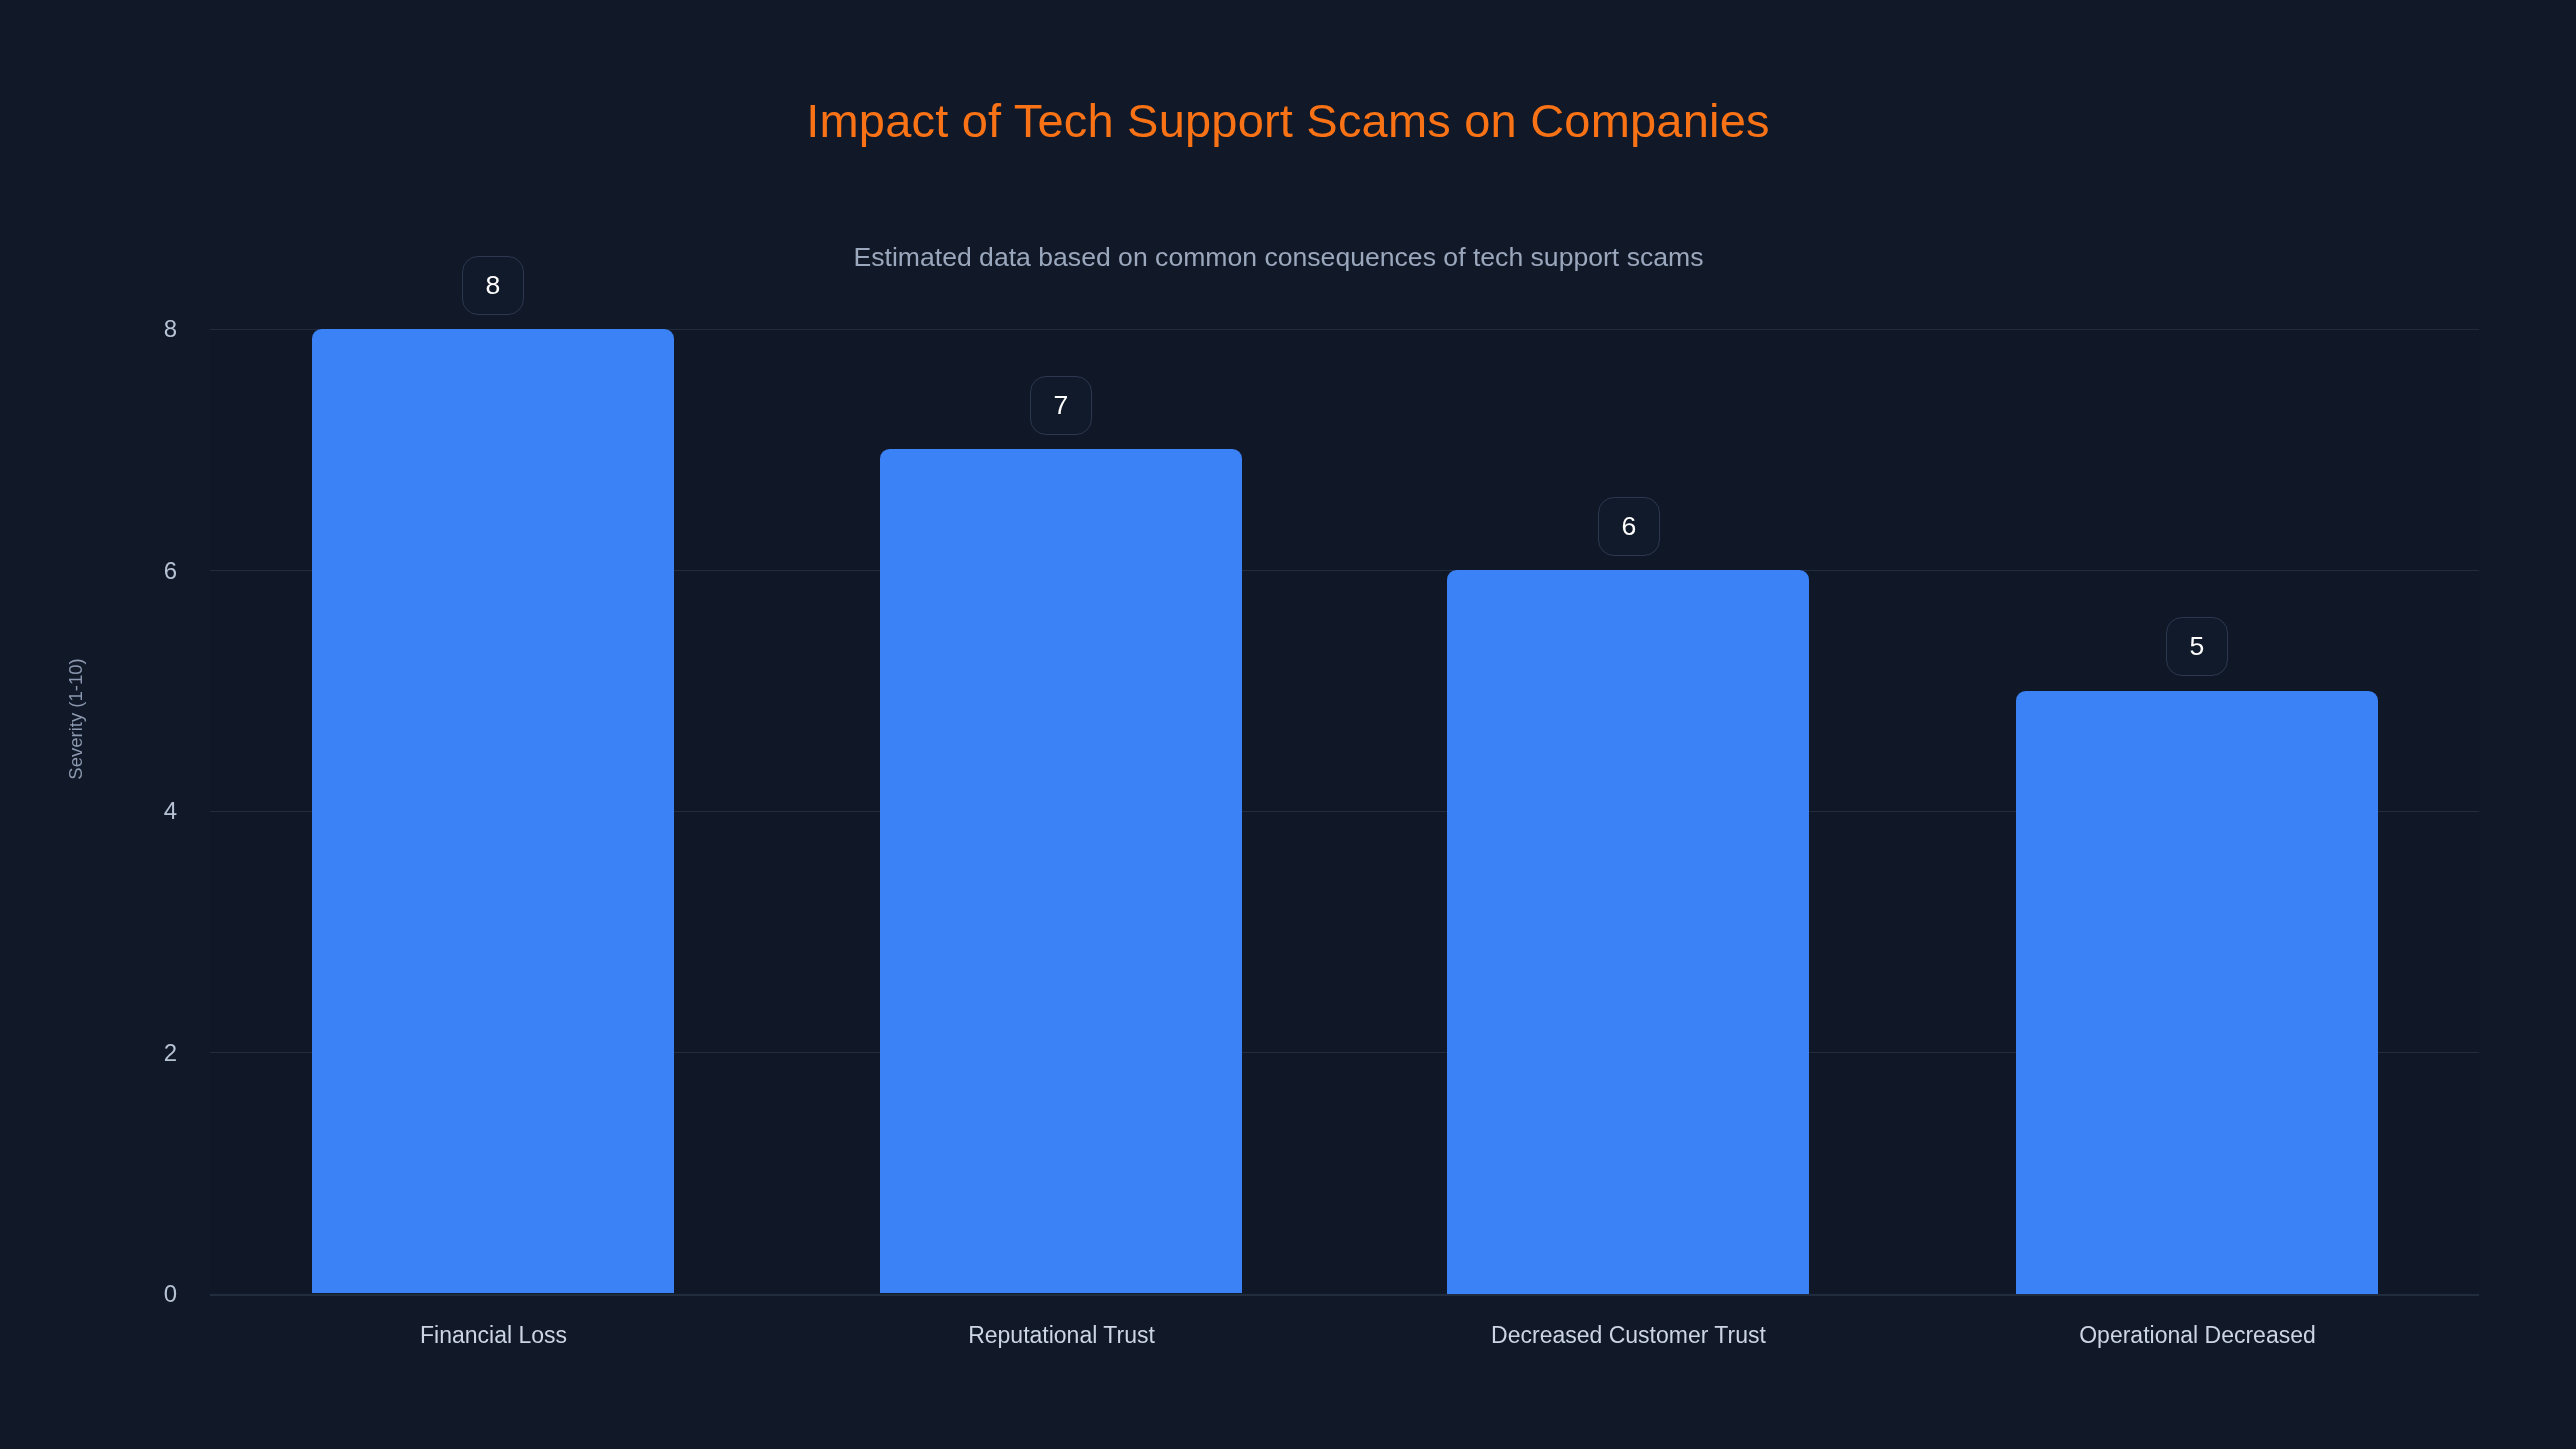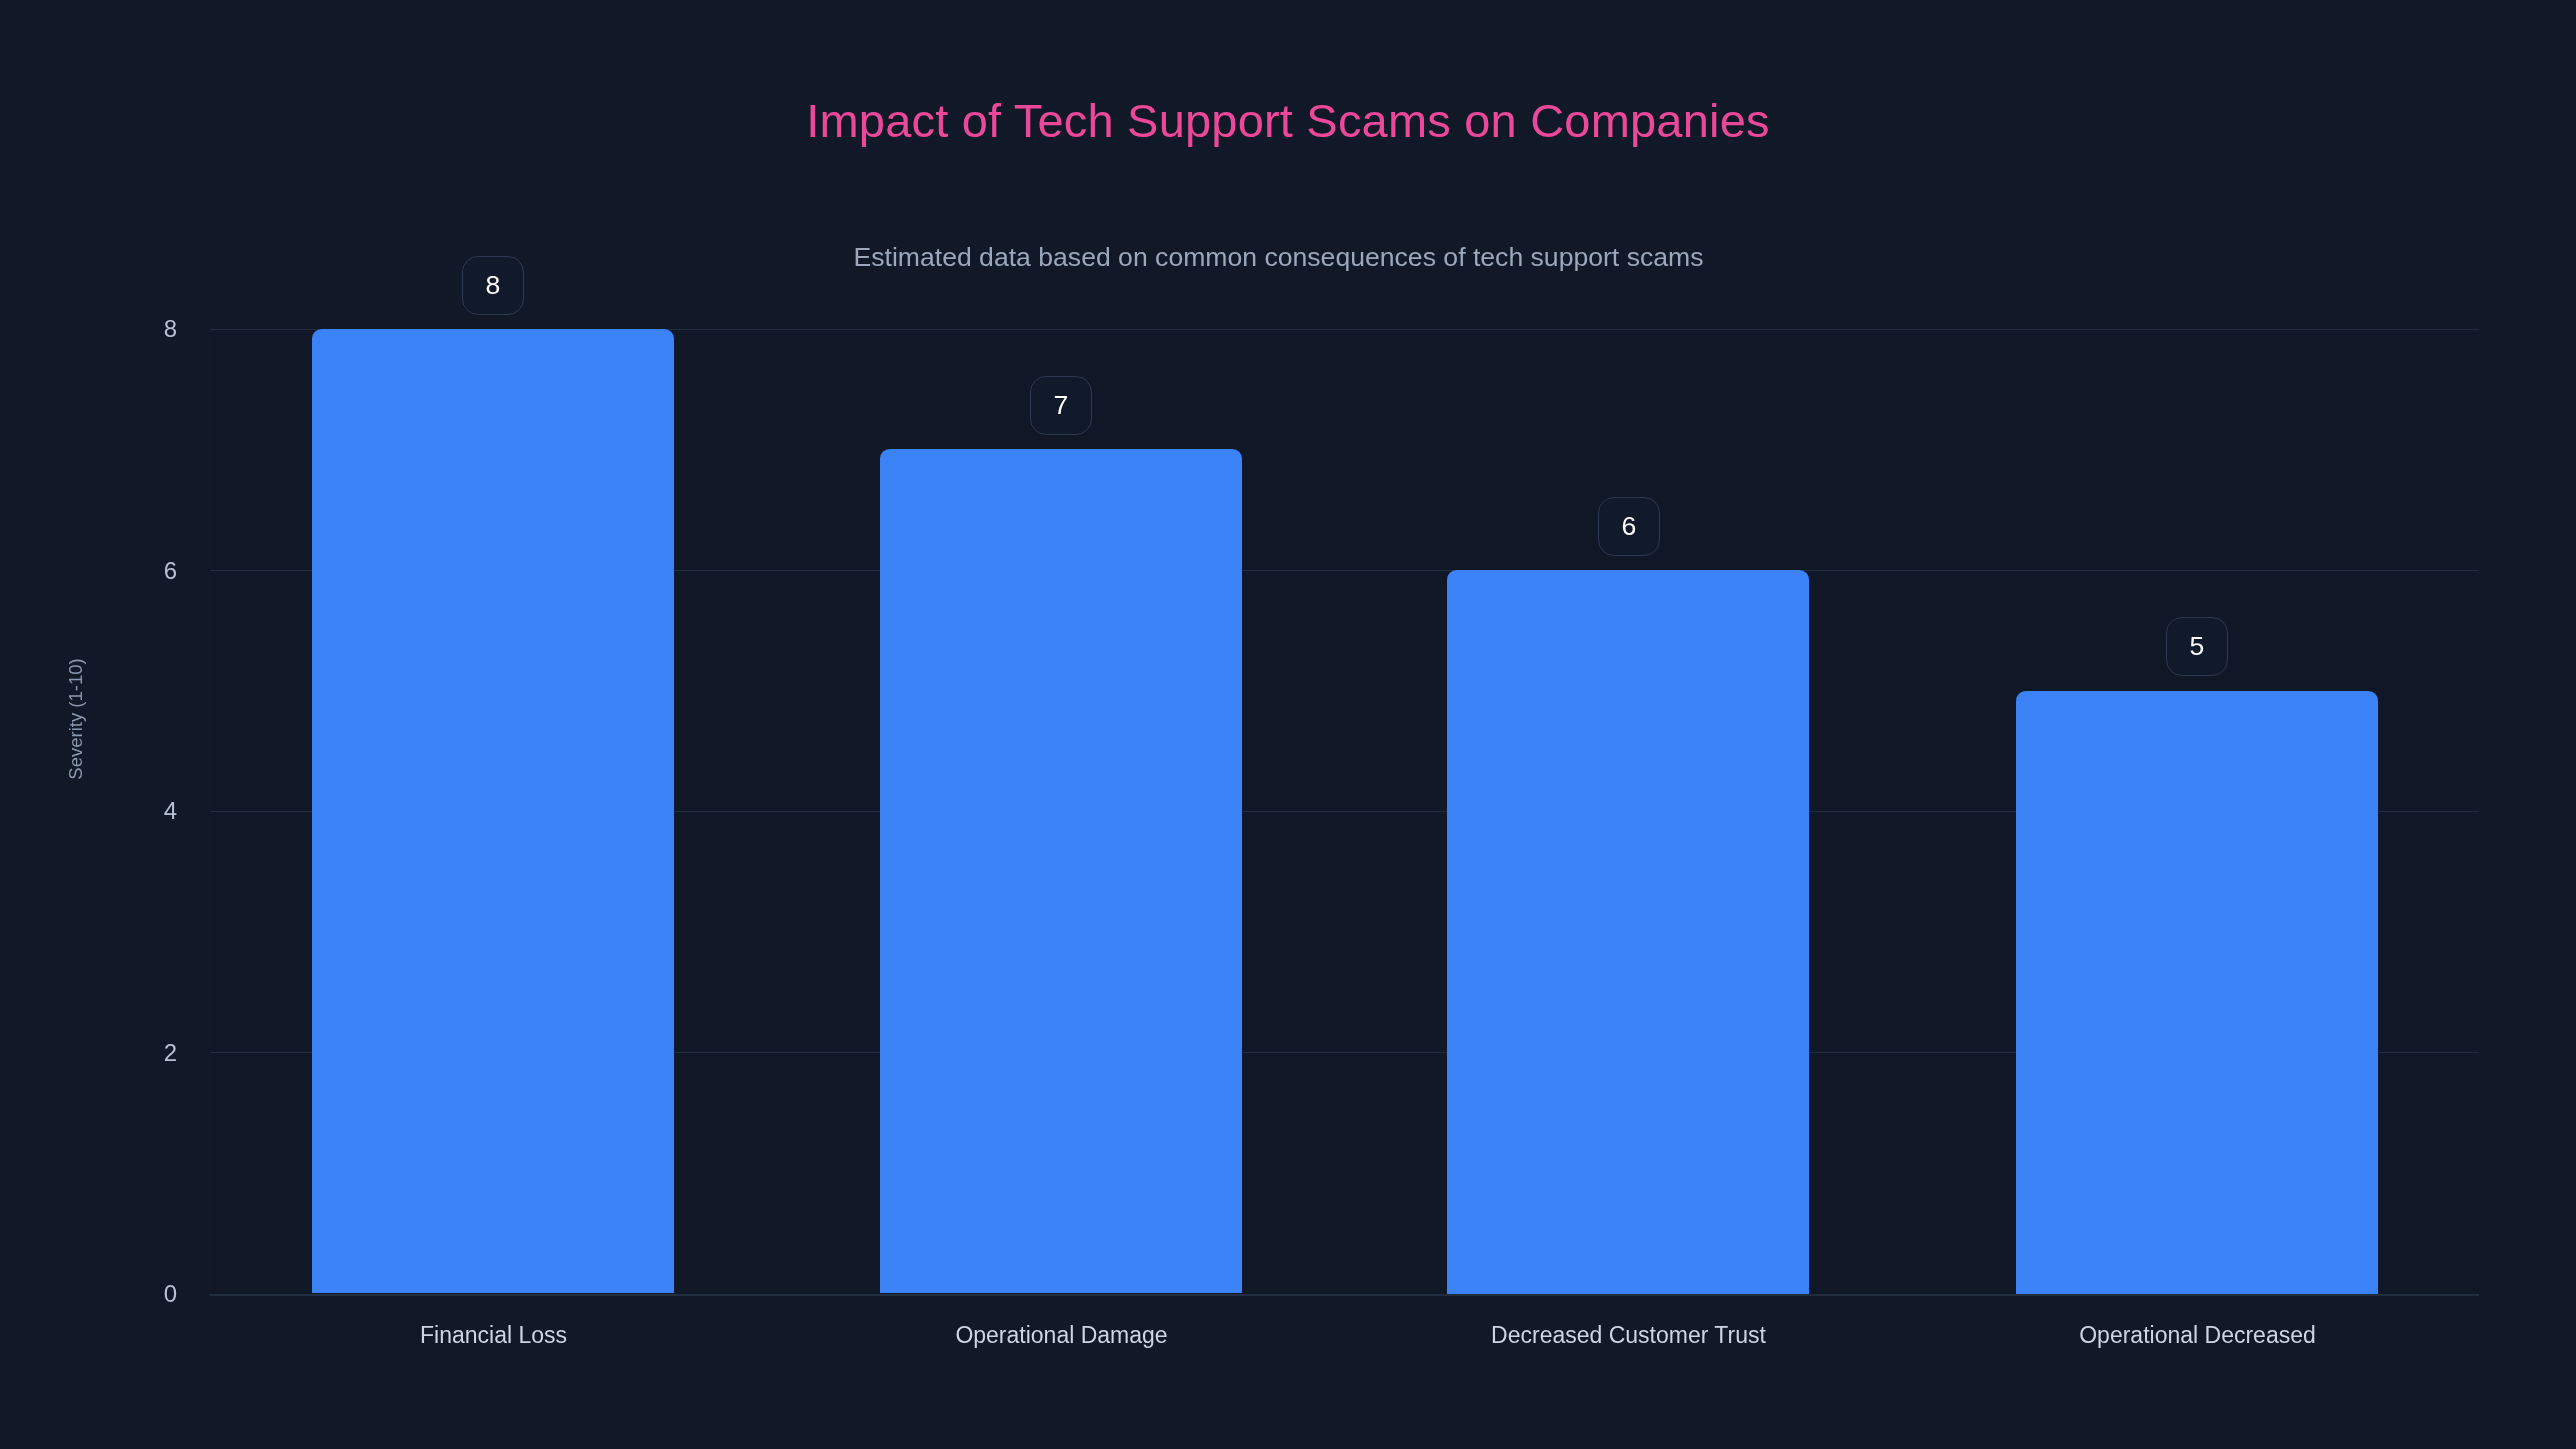--- a/index.html
+++ b/index.html
@@ -19,21 +19,21 @@
     background: #111827;
   }
 
   
   #chart-title {
     position: absolute;
     left: 0;
     top: 95px;
     width: 2576px;
     text-align: center;
-    color: #ec4899;
+    color: #f97316;
     font-size: 47px;
     font-weight: 400;
     letter-spacing: 0.2px;
     line-height: 1.1;
   }
 
   #chart-subtitle {
     position: absolute;
     left: 0;
     top: 242px;
@@ -160,18 +160,18 @@
   <div class="bar" style="left:880px; top:449px;  width:362px; height:844px;"></div>
   <div class="bar" style="left:1447px; top:570px;  width:362px; height:724px;"></div>
   <div class="bar" style="left:2016px; top:691px;  width:362px; height:603px;"></div>
 
   <div class="value-badge" style="left:462px;  top:256px;">8</div>
   <div class="value-badge" style="left:1030px; top:376px;">7</div>
   <div class="value-badge" style="left:1598px; top:497px;">6</div>
   <div class="value-badge" style="left:2166px; top:617px;">5</div>
 
   <div class="x-tick-label" style="left:292px;  width:403px;text-align:center;">Financial Loss</div>
-  <div class="x-tick-label" style="left:860px; width:403px;">Operational Damage</div>
+  <div class="x-tick-label" style="left:860px; width:403px;">Reputational Trust</div>
   <div class="x-tick-label" style="left:1427px; width:403px;text-align:center;">Decreased Customer Trust</div>
   <div class="x-tick-label" style="left:1996px; width:403px;">Operational Decreased</div>
 
 </div>
 
 
 </body></html>

